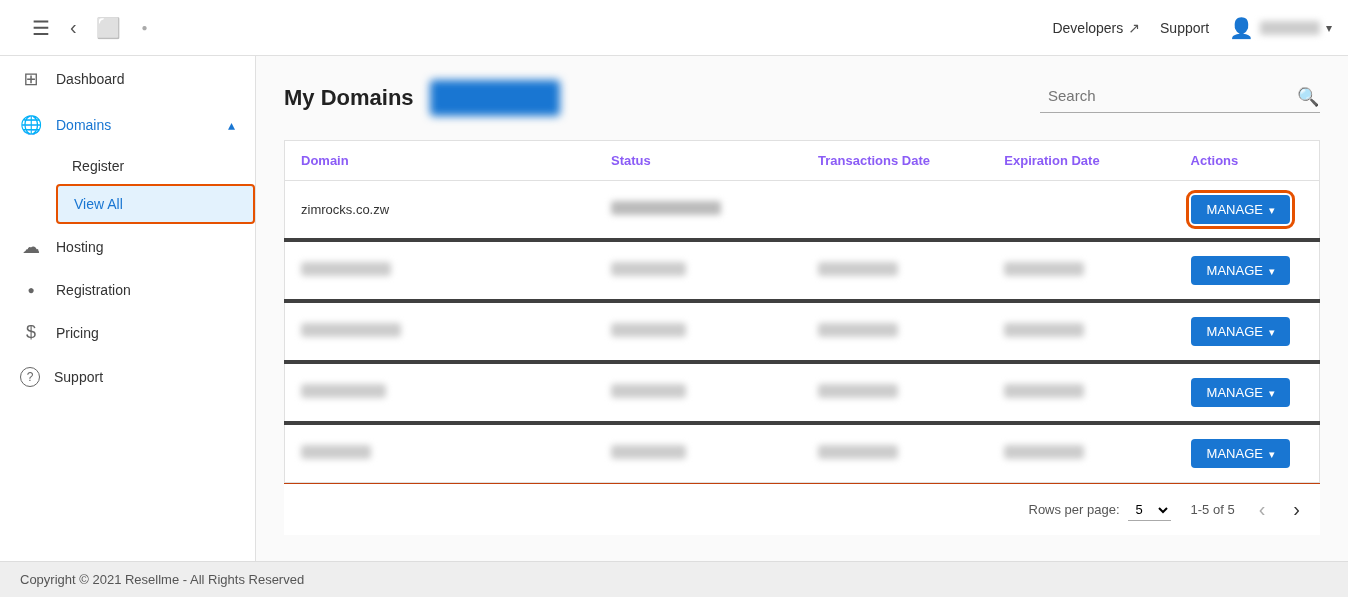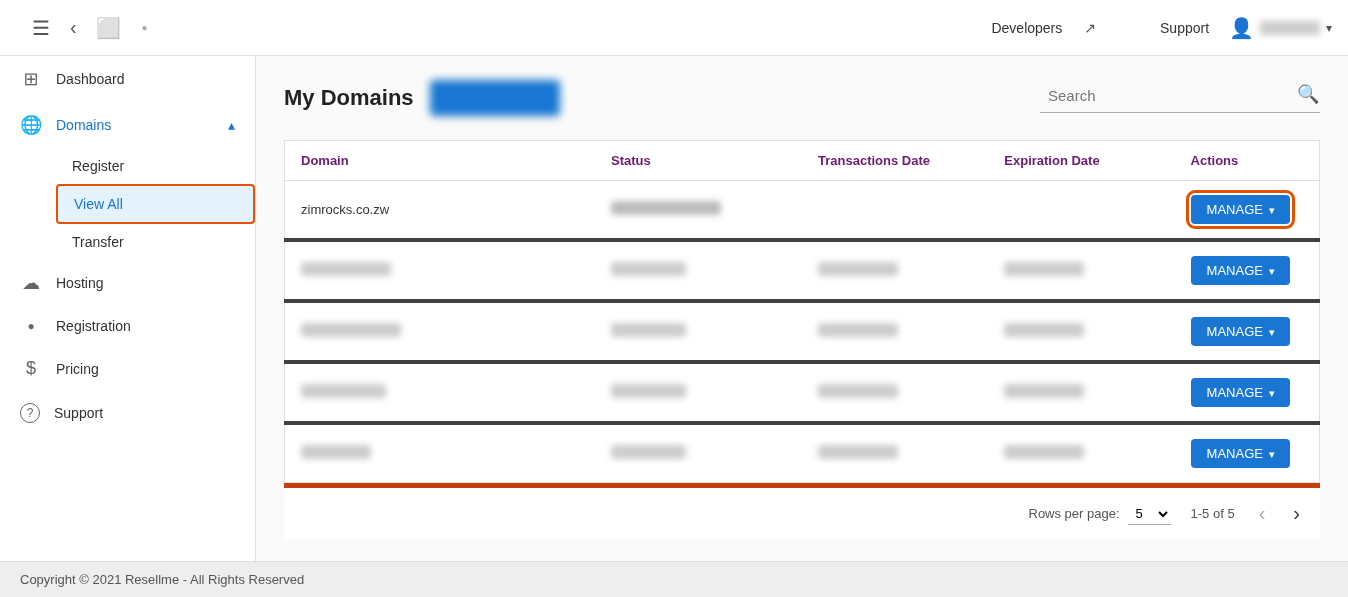--- a/index.html
+++ b/index.html
@@ -50,25 +50,24 @@
       font-size: 20px;
     }
     .topbar-right {
       display: flex;
       align-items: center;
       gap: 20px;
     }
     .topbar-link {
       display: flex;
       align-items: center;
-      gap: 22px;
+      gap: 5px;
       color: #333;
       font-size: 14px;
       cursor: pointer;
-      margin-left: 44px;
     }
     .topbar-link .ext-icon {
       font-size: 14px;
       color: #555;
     }
     .user-area {
       display: flex;
       align-items: center;
       gap: 6px;
       cursor: pointer;
@@ -151,21 +150,21 @@
       color: #1976d2;
       font-size: 14px;
       cursor: pointer;
       filter: blur(4px);
       min-width: 130px;
       height: 36px;
     }
     .search-area {
       margin-left: auto;
       display: flex;
-      align-items: flex-start;
+      align-items: flex-end;
       border-bottom: 1px solid #aaa;
       padding-bottom: 4px;
       min-width: 280px;
     }
     .search-input {
       border: none;
       background: transparent;
       outline: none;
       font-size: 15px;
       color: #333;
@@ -183,21 +182,21 @@
       border-collapse: collapse;
     }
     .domain-table thead tr {
       border-bottom: 1px solid #e0e0e0;
     }
     .domain-table th {
       text-align: left;
       padding: 12px 16px;
       font-size: 13px;
       font-weight: 600;
-      color: #701a75;
+      color: #8b5cf6;
     }
     .domain-table td {
       padding: 14px 16px;
       font-size: 13px;
       color: #333;
       border-bottom: 4px solid #404040;
     }
     .domain-table tr:last-child td { border-bottom: none; }
 
     .blurred-cell {
@@ -228,21 +227,21 @@
     .manage-btn .dropdown-arrow { font-size: 11px; }
 
     
     .pagination-bar {
       display: flex;
       align-items: center;
       justify-content: flex-end;
       padding: 14px 16px;
       gap: 20px;
       background: #fff;
-      border-top: 5px solid #c2410c;
+      border-top: 1px solid #c2410c;
     }
     .rows-per-page {
       display: flex;
       align-items: center;
       gap: 8px;
       font-size: 13px;
       color: #555;
     }
     .rows-select {
       border: none;
@@ -304,23 +303,20 @@
       <span class="si-icon">🌐</span>
       <span>Domains</span>
       <span class="chevron">▴</span>
     </div>
     <div class="sidebar-sub">
       <div class="sidebar-sub-item">
         <span>Register</span>
       </div>
       <div class="sidebar-sub-item active">
         <span>View All</span>
-      </div>
-      <div class="sidebar-sub-item">
-        <span>Transfer</span>
       </div>
     </div>
 
     <div class="sidebar-item">
       <span class="si-icon">☁</span>
       <span>Hosting</span>
     </div>
 
     <div class="sidebar-item">
       <span class="si-icon" style="font-size:12px;">●</span>

